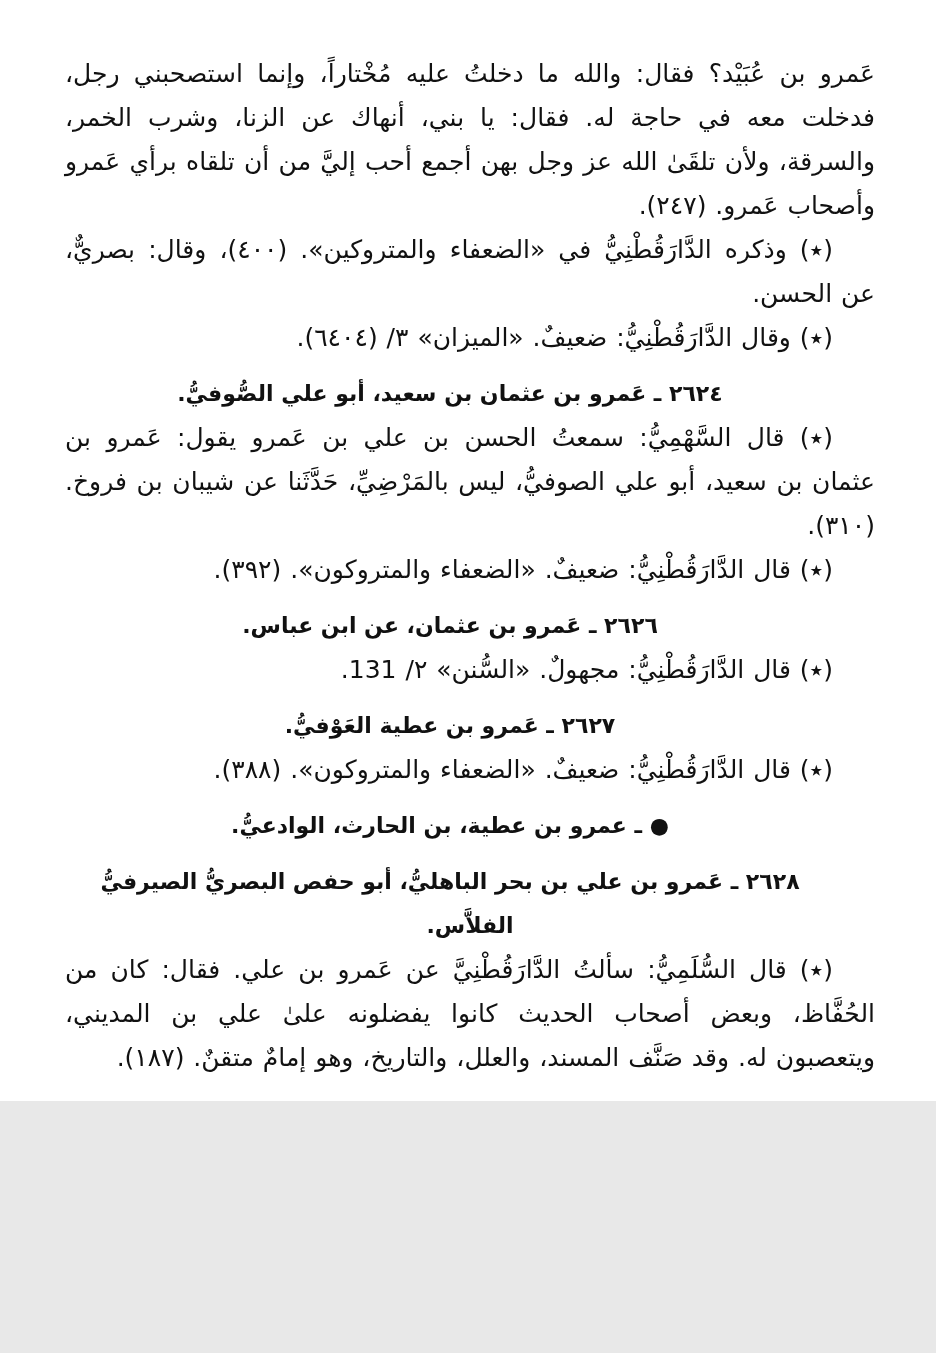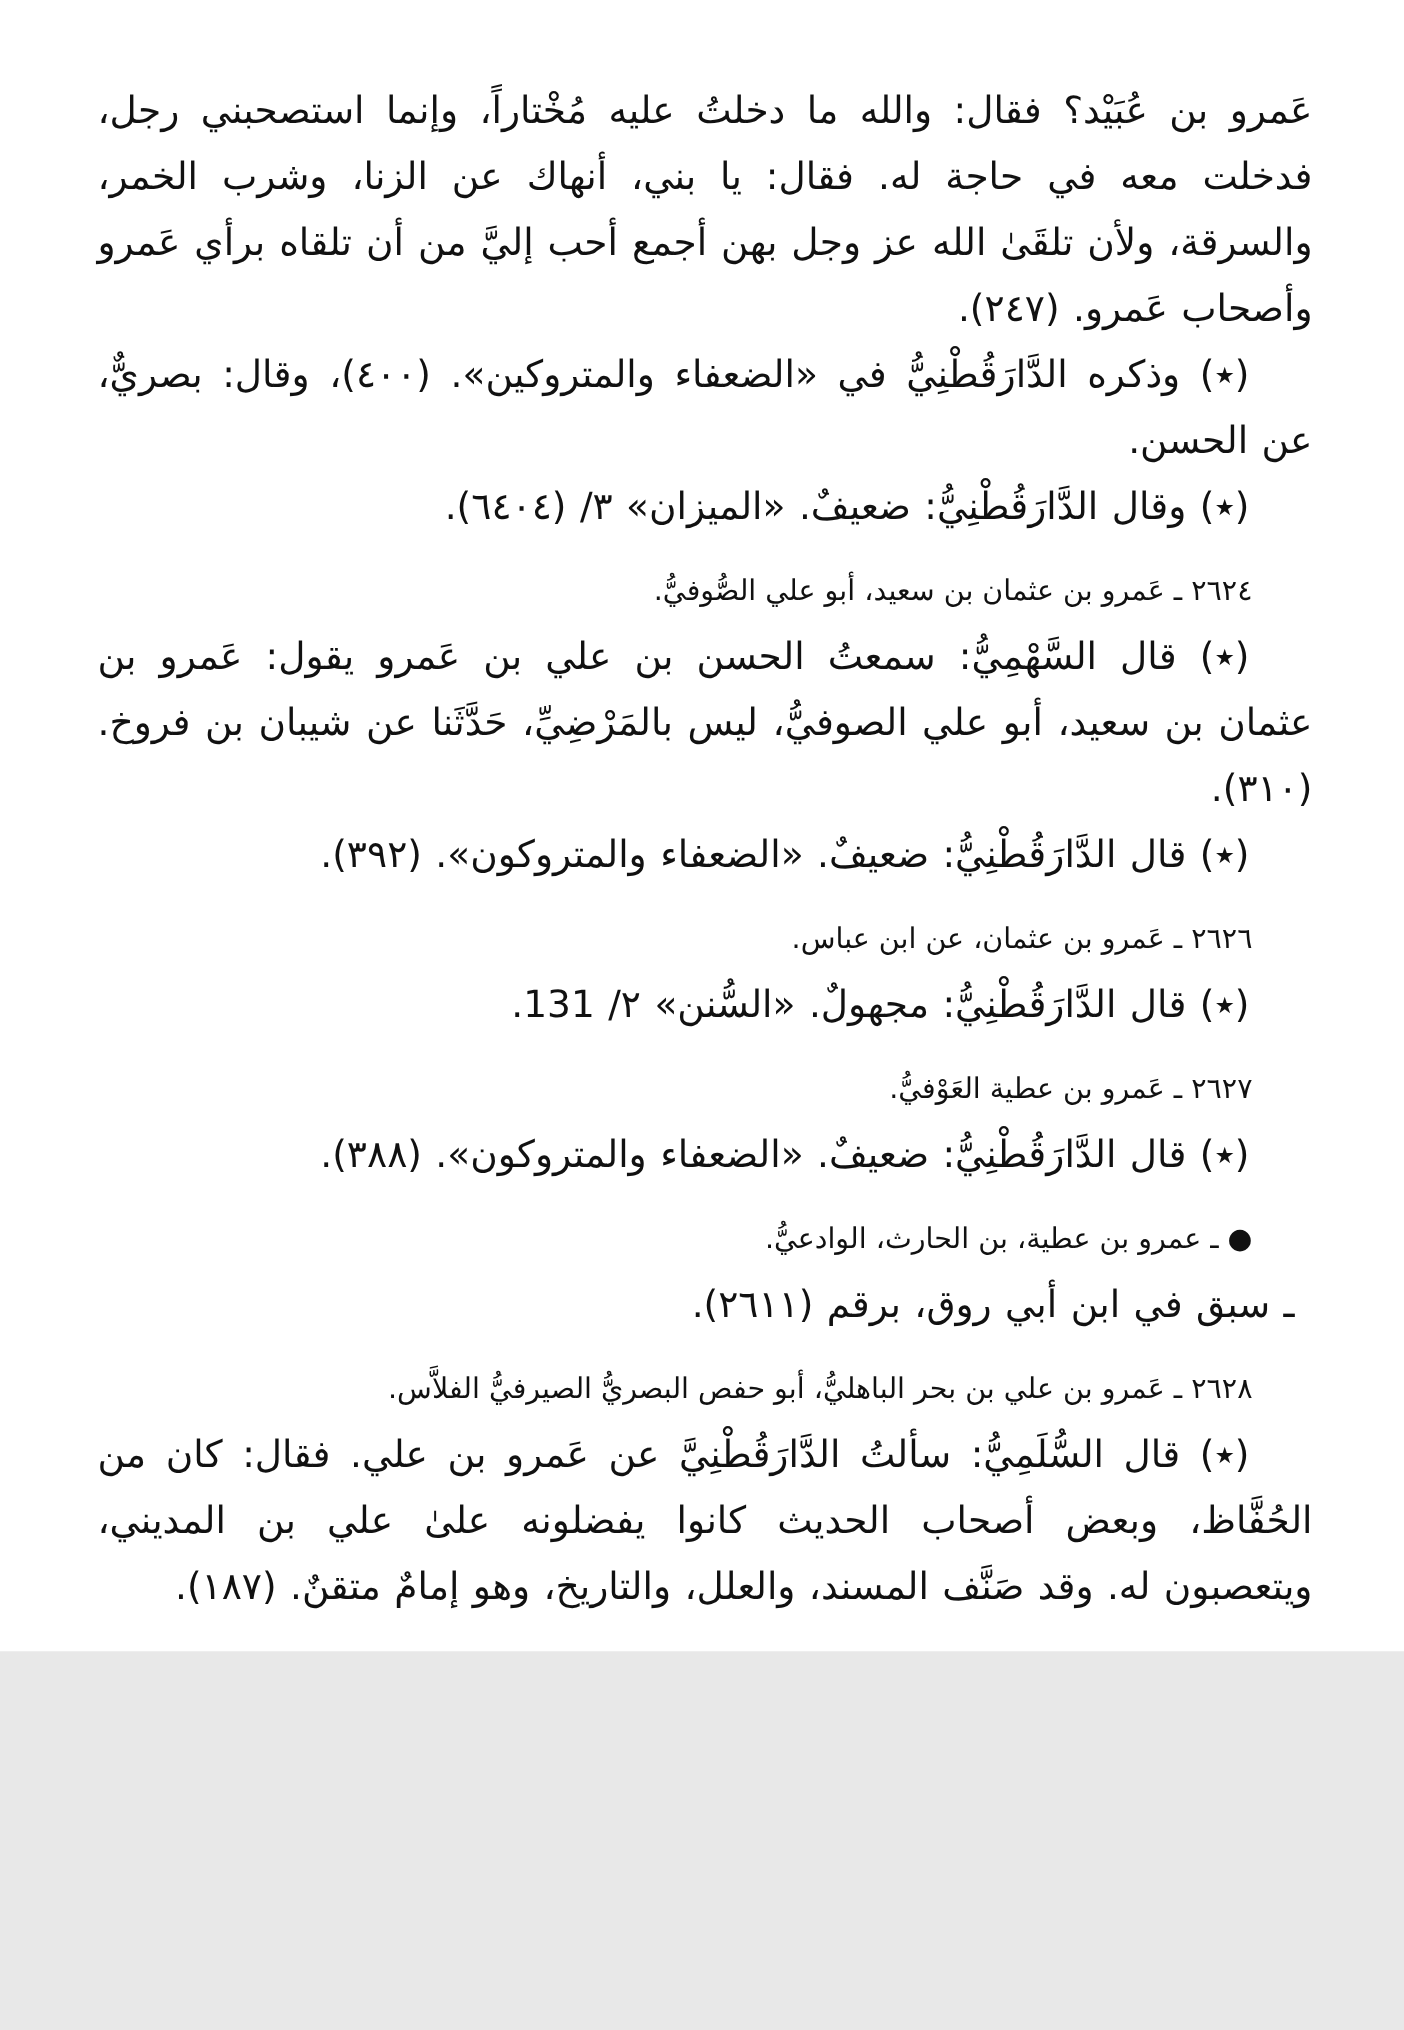--- a/index.html
+++ b/index.html
@@ -33,24 +33,24 @@
     word-spacing: 1px;
   }
   .para.flush {
     text-indent: 0;
   }
   .para.note {
     text-indent: 12px;
   }
   .heading {
     margin: 12px 0 0 0;
-    font-size: 19px;
+    font-size: 22px;
     line-height: 44px;
-    font-weight: normal;
-    text-align: right;
+    font-weight: bold;
+    text-align: center;
     text-indent: 40px;
     letter-spacing: 0;
   }
   .page-number {
     position: absolute;
     top: 1268px;
     left: 0;
     right: 0;
     text-align: center;
     font-size: 21px;
@@ -80,21 +80,20 @@
     <h2 class="heading">٢٦٢٦ ـ عَمرو بن عثمان، عن ابن عباس.</h2>
 
     <p class="para">(٭) قال الدَّارَقُطْنِيُّ: مجهولٌ. «السُّنن» ٢/ 131.</p>
 
     <h2 class="heading">٢٦٢٧ ـ عَمرو بن عطية العَوْفيُّ.</h2>
 
     <p class="para">(٭) قال الدَّارَقُطْنِيُّ: ضعيفٌ. «الضعفاء والمتروكون». (٣٨٨).</p>
 
     <h2 class="heading">● ـ عمرو بن عطية، بن الحارث، الوادعيُّ.</h2>
 
-    <p class="para note">ـ سبق في ابن أبي روق، برقم (٢٦١١).</p>
 
     <h2 class="heading">٢٦٢٨ ـ عَمرو بن علي بن بحر الباهليُّ، أبو حفص البصريُّ الصيرفيُّ الفلاَّس.</h2>
 
     <p class="para">(٭) قال السُّلَمِيُّ: سألتُ الدَّارَقُطْنِيَّ عن عَمرو بن علي. فقال: كان من الحُفَّاظ، وبعض أصحاب الحديث كانوا يفضلونه علىٰ علي بن المديني، ويتعصبون له. وقد صَنَّف المسند، والعلل، والتاريخ، وهو إمامٌ متقنٌ. (١٨٧).</p>
 
   </div>
 
   <div class="page-number">٤٩٥</div>
 </div>
 

